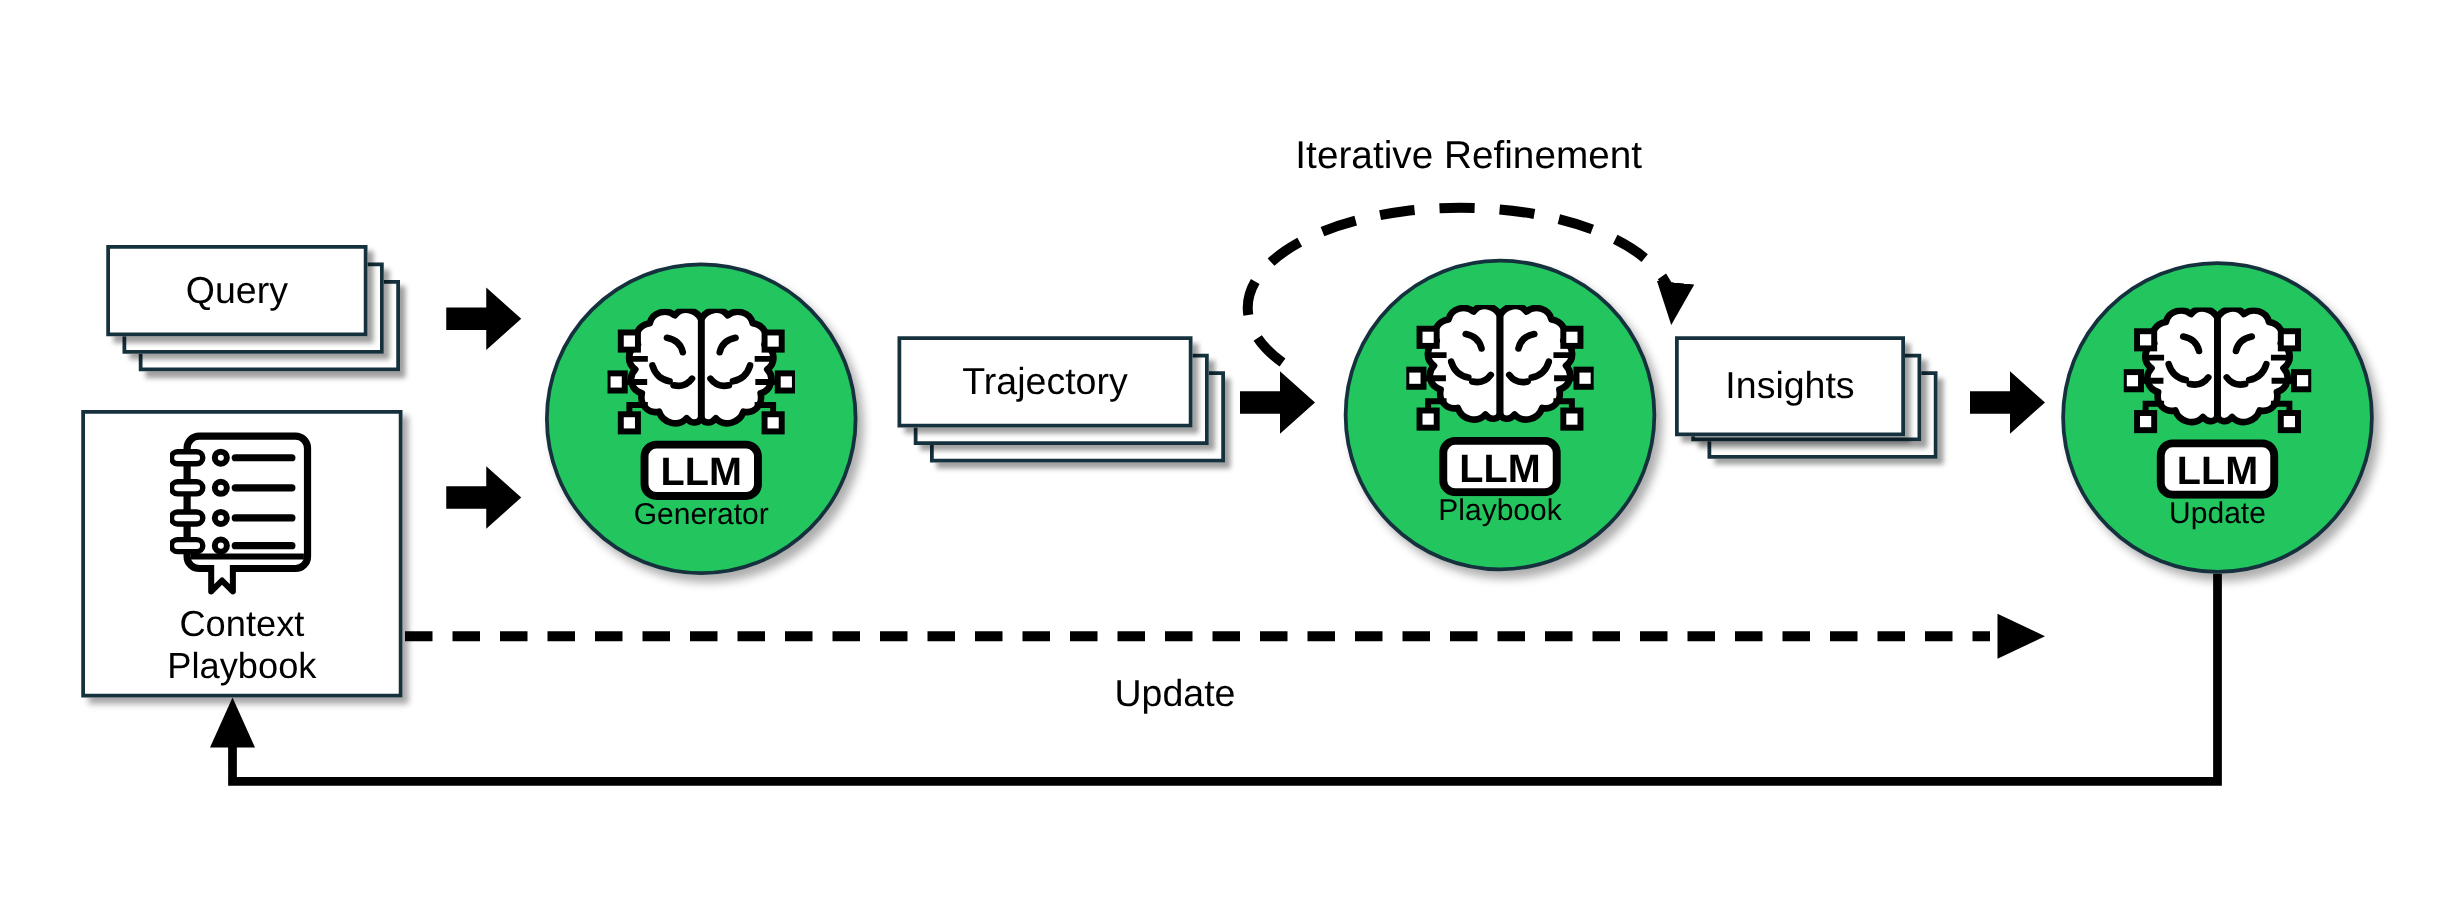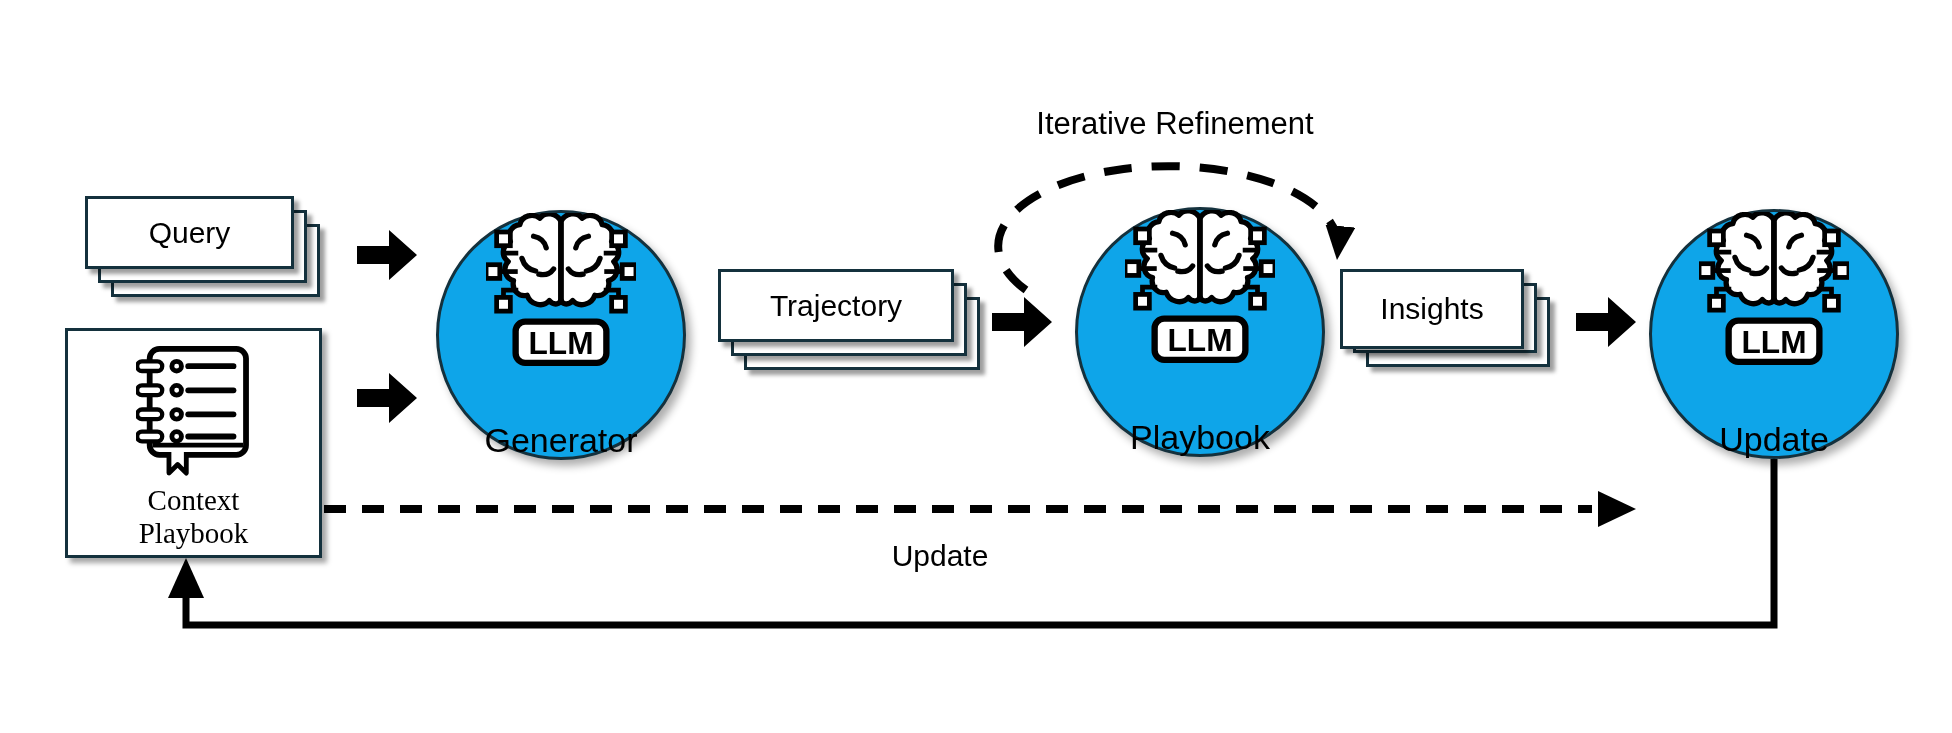--- a/index.html
+++ b/index.html
@@ -15,30 +15,30 @@
   .stack .c1{left:0;top:0;z-index:3;display:flex;align-items:center;justify-content:center;}
   .stack .c2{left:13px;top:14px;z-index:2;}
   .stack .c3{left:26px;top:28px;z-index:1;}
   .card-label{font-size:30px;line-height:1;white-space:nowrap;}
 
   
   .bigbox{position:absolute;background:#fff;border:3px solid #14313d;box-sizing:border-box;
           box-shadow:5px 5px 5px rgba(0,0,0,0.35);display:flex;flex-direction:column;
           align-items:center;}
   .bigbox .nb-icon{margin-top:14px;}
-  .bigbox-label{font-size:29px;line-height:1.15;text-align:center;width:175px;margin-top:8px;font-family:Liberation Serif, serif;}
+  .bigbox-label{font-size:29px;line-height:1.15;text-align:center;width:175px;margin-top:8px;}
 
   
   .circle-node{position:absolute;width:250px;height:250px;border-radius:50%;
-               background:#0ea5e9;border:3px solid #14313d;box-sizing:border-box;
+               background:#22c55e;border:3px solid #14313d;box-sizing:border-box;
                box-shadow:5px 6px 8px rgba(0,0,0,0.32);
-               display:flex;flex-direction:column;align-items:center;justify-content:space-between;
+               display:flex;flex-direction:column;align-items:center;justify-content:center;
                z-index:4;}
   .llm-icon{width:150px;height:153px;display:block;}
-  .circle-label{font-size:34px;line-height:1;margin-top:0;}
+  .circle-label{font-size:24px;line-height:1;margin-top:0;}
   .badge-text{font-size:30px;font-weight:bold;fill:#000;text-anchor:middle;
               font-family:"Liberation Sans","DejaVu Sans",sans-serif;}
 
   
   .free-label{position:absolute;font-size:31px;line-height:1;text-align:center;z-index:6;}
 
   .z-back{z-index:0;}
   .z-front{z-index:5;}
 </style>
 </head>

